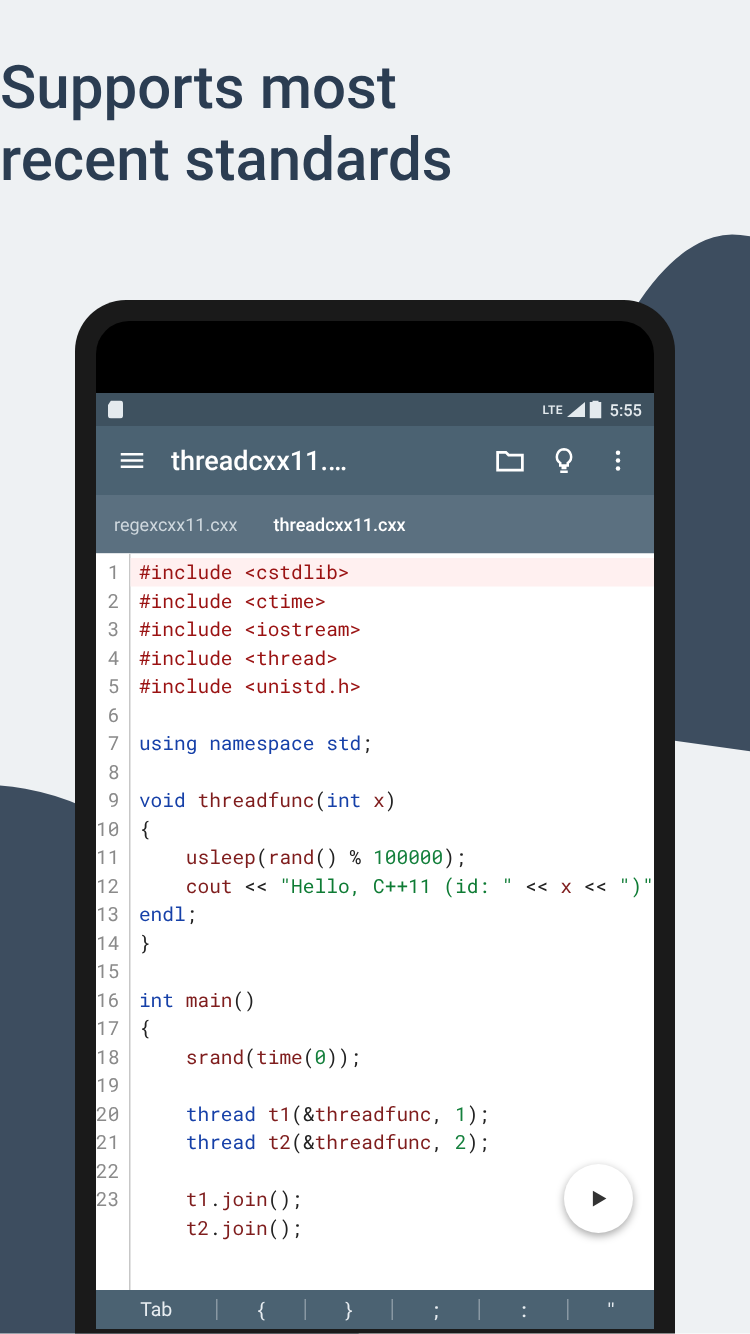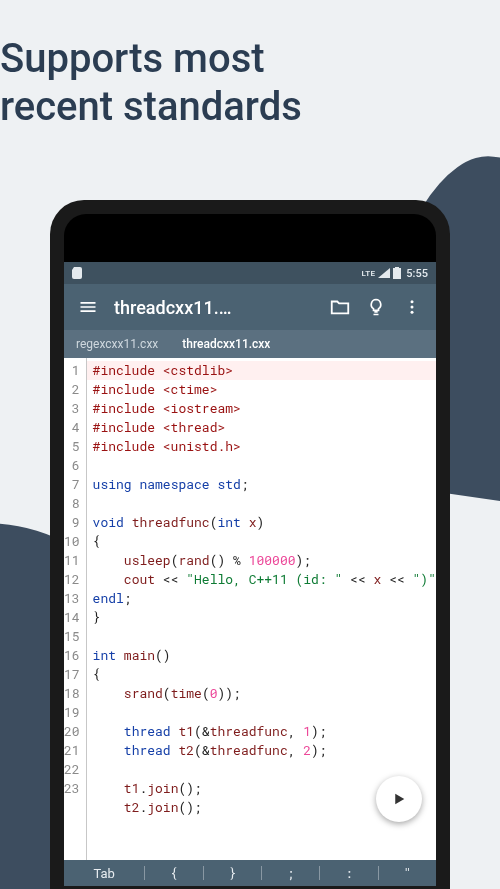--- a/index.html
+++ b/index.html
@@ -108,21 +108,21 @@
     cursor: pointer;
   }
   .toolbar .title {
     flex: 1;
     font-size: 18px;
     font-weight: 500;
     padding-left: 8px;
   }
   
   .tabs {
-    height: 28px;
+    height: 39px;
     background: #5b7080;
     display: flex;
     align-items: stretch;
     font-size: 12px;
     color: #cfd8de;
   }
   .tab {
     padding: 0 12px;
     display: flex; align-items: center;
     cursor: pointer;
@@ -159,21 +159,21 @@
   .code {
     padding: 3px 4px 3px 6px;
     color: #222;
     white-space: pre;
   }
   .code .line { height: 19px; }
   .code .line.current { background:#fff0f0; margin-left:-6px; padding-left:6px; }
   .tok-pre { color: #9a1212; }
   .tok-kw  { color: #1640a8; }
   .tok-id  { color: #7f1d1d; }
-  .tok-num { color: #ec4899; margin-top: 20px; }
+  .tok-num { color: #15803d; margin-top: 20px; }
   .tok-str { color: #0e7b34; }
   
   .fab {
     position: absolute;
     right: 14px; bottom: 38px;
     width: 46px; height: 46px;
     border-radius: 50%;
     background: #fff;
     box-shadow: 0 2px 6px rgba(0,0,0,0.35);
     display: flex; align-items: center; justify-content: center;

